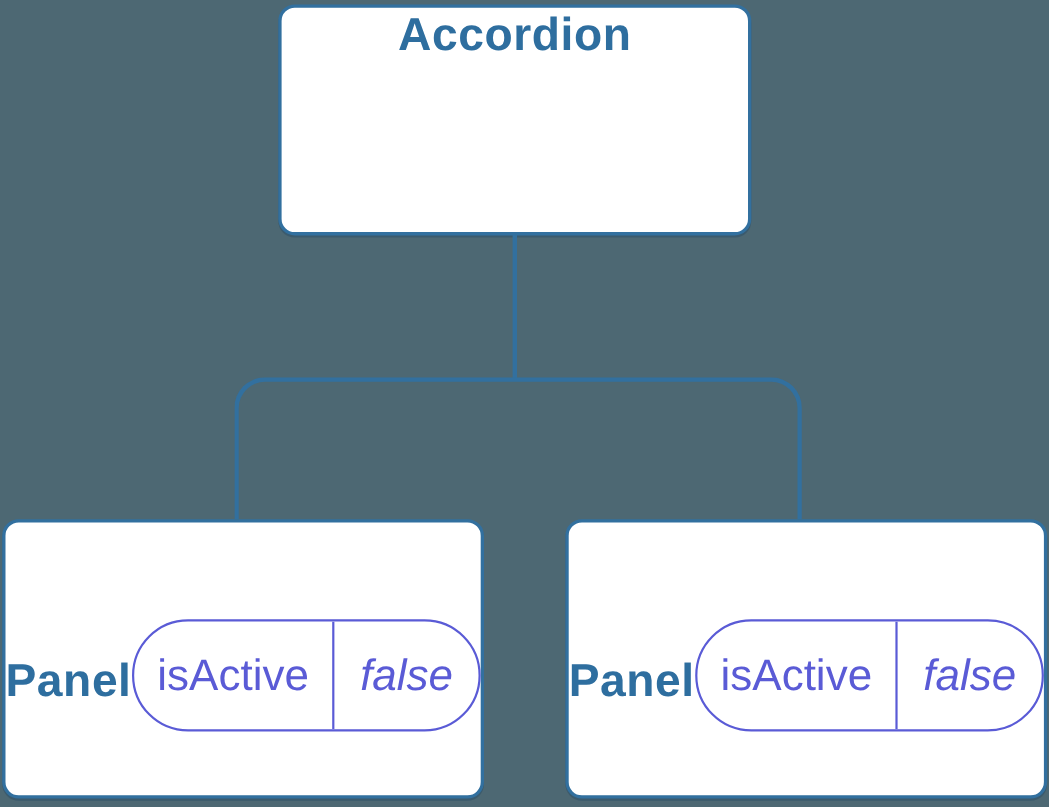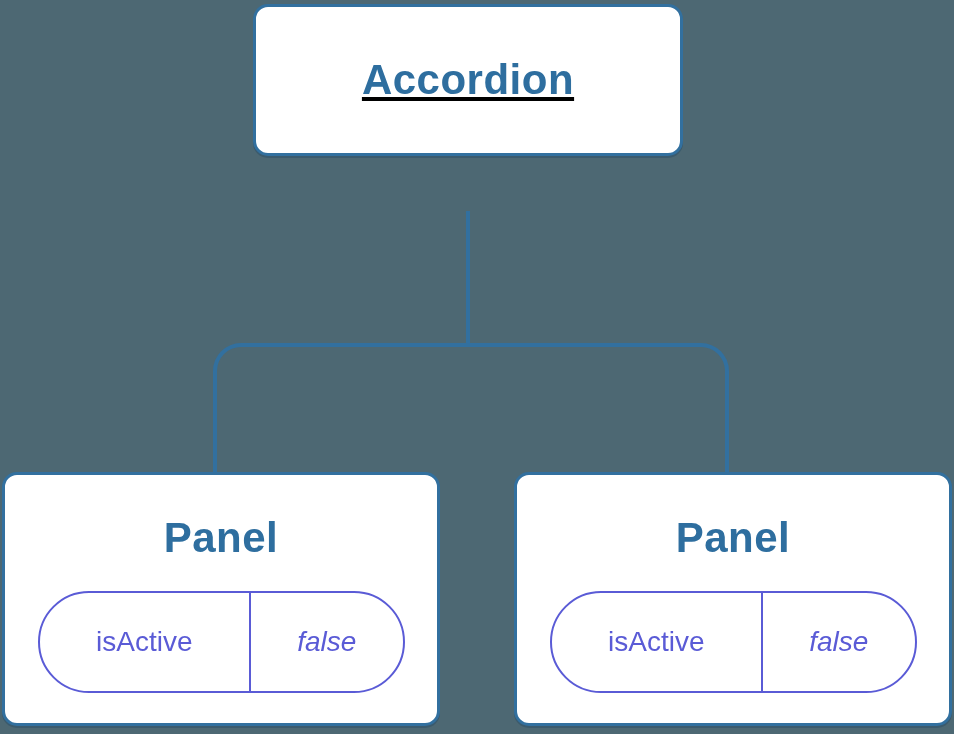--- a/index.html
+++ b/index.html
@@ -23,25 +23,24 @@
     background: var(--node-bg);
     border: 3px solid var(--line);
     border-radius: 15px;
     box-sizing: border-box;
     box-shadow: 0 2px 0 rgba(26, 66, 96, 0.35);
   }
   .root-node {
     left: 253px;
     top: 4px;
     width: 430px;
-    height: 152px;
+    height: 210px;
     display: flex;
-    align-items: center;
+    align-items: flex-start;
     justify-content: center;
-    text-decoration: underline;
   }
   .node-label {
     font-size: 42px;
     font-weight: 600;
     letter-spacing: 0.5px;
     color: var(--label);
   }
   
   .stem {
     position: absolute;
@@ -62,40 +61,40 @@
     border-top: 4px solid var(--line);
     border-left: 4px solid var(--line);
     border-right: 4px solid var(--line);
     border-radius: 28px 28px 0 0;
   }
   .panel-node {
     top: 472px;
     width: 438px;
     height: 254px;
     display: flex;
-    flex-direction: column;
+    flex-direction: row;
     align-items: center;
   }
   .panel-left  { left: 2px; }
   .panel-right { left: 514px; }
   .panel-node .node-label {
     margin-top: 40px;
     line-height: 46px;
   }
   .state-pill {
     margin-top: 30px;
     width: 367px;
     height: 102px;
     box-sizing: border-box;
     border: 2.5px solid var(--state);
     border-radius: 60px;
     display: flex;
     align-items: stretch;
     color: var(--state);
-    font-size: 28px;
+    font-size: 40px;
     overflow: hidden;
   }
   .state-name {
     width: 58.3%;
     box-sizing: border-box;
     border-right: 2.5px solid var(--state);
     display: flex;
     align-items: center;
     justify-content: center;
   }

